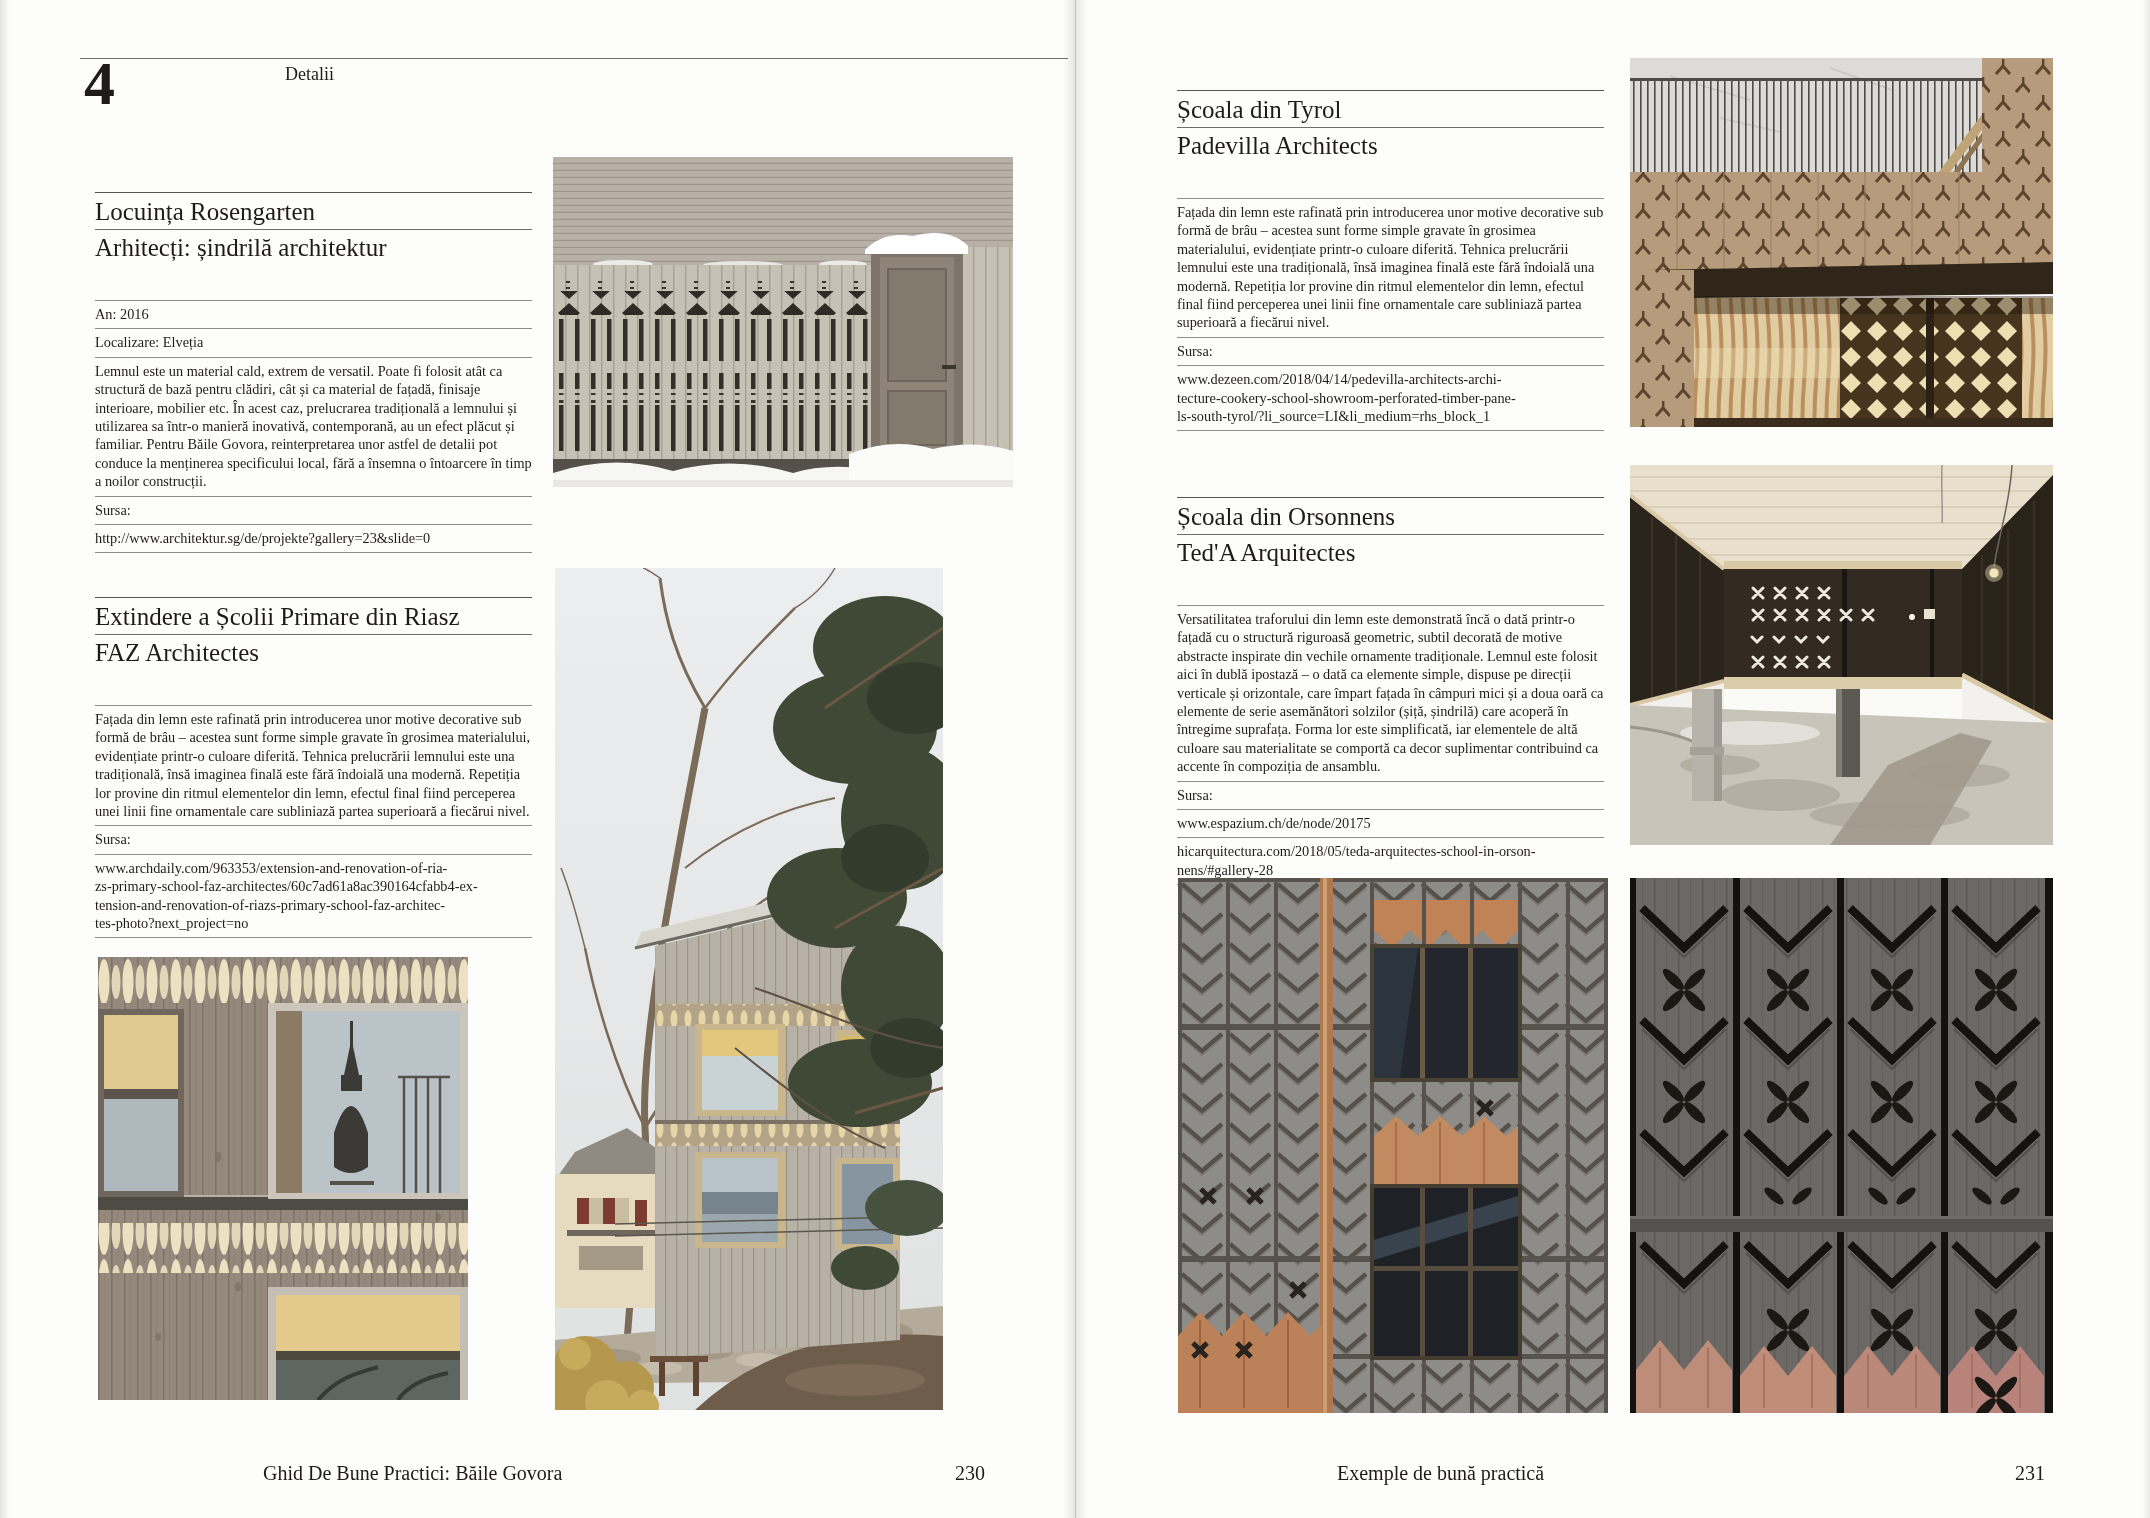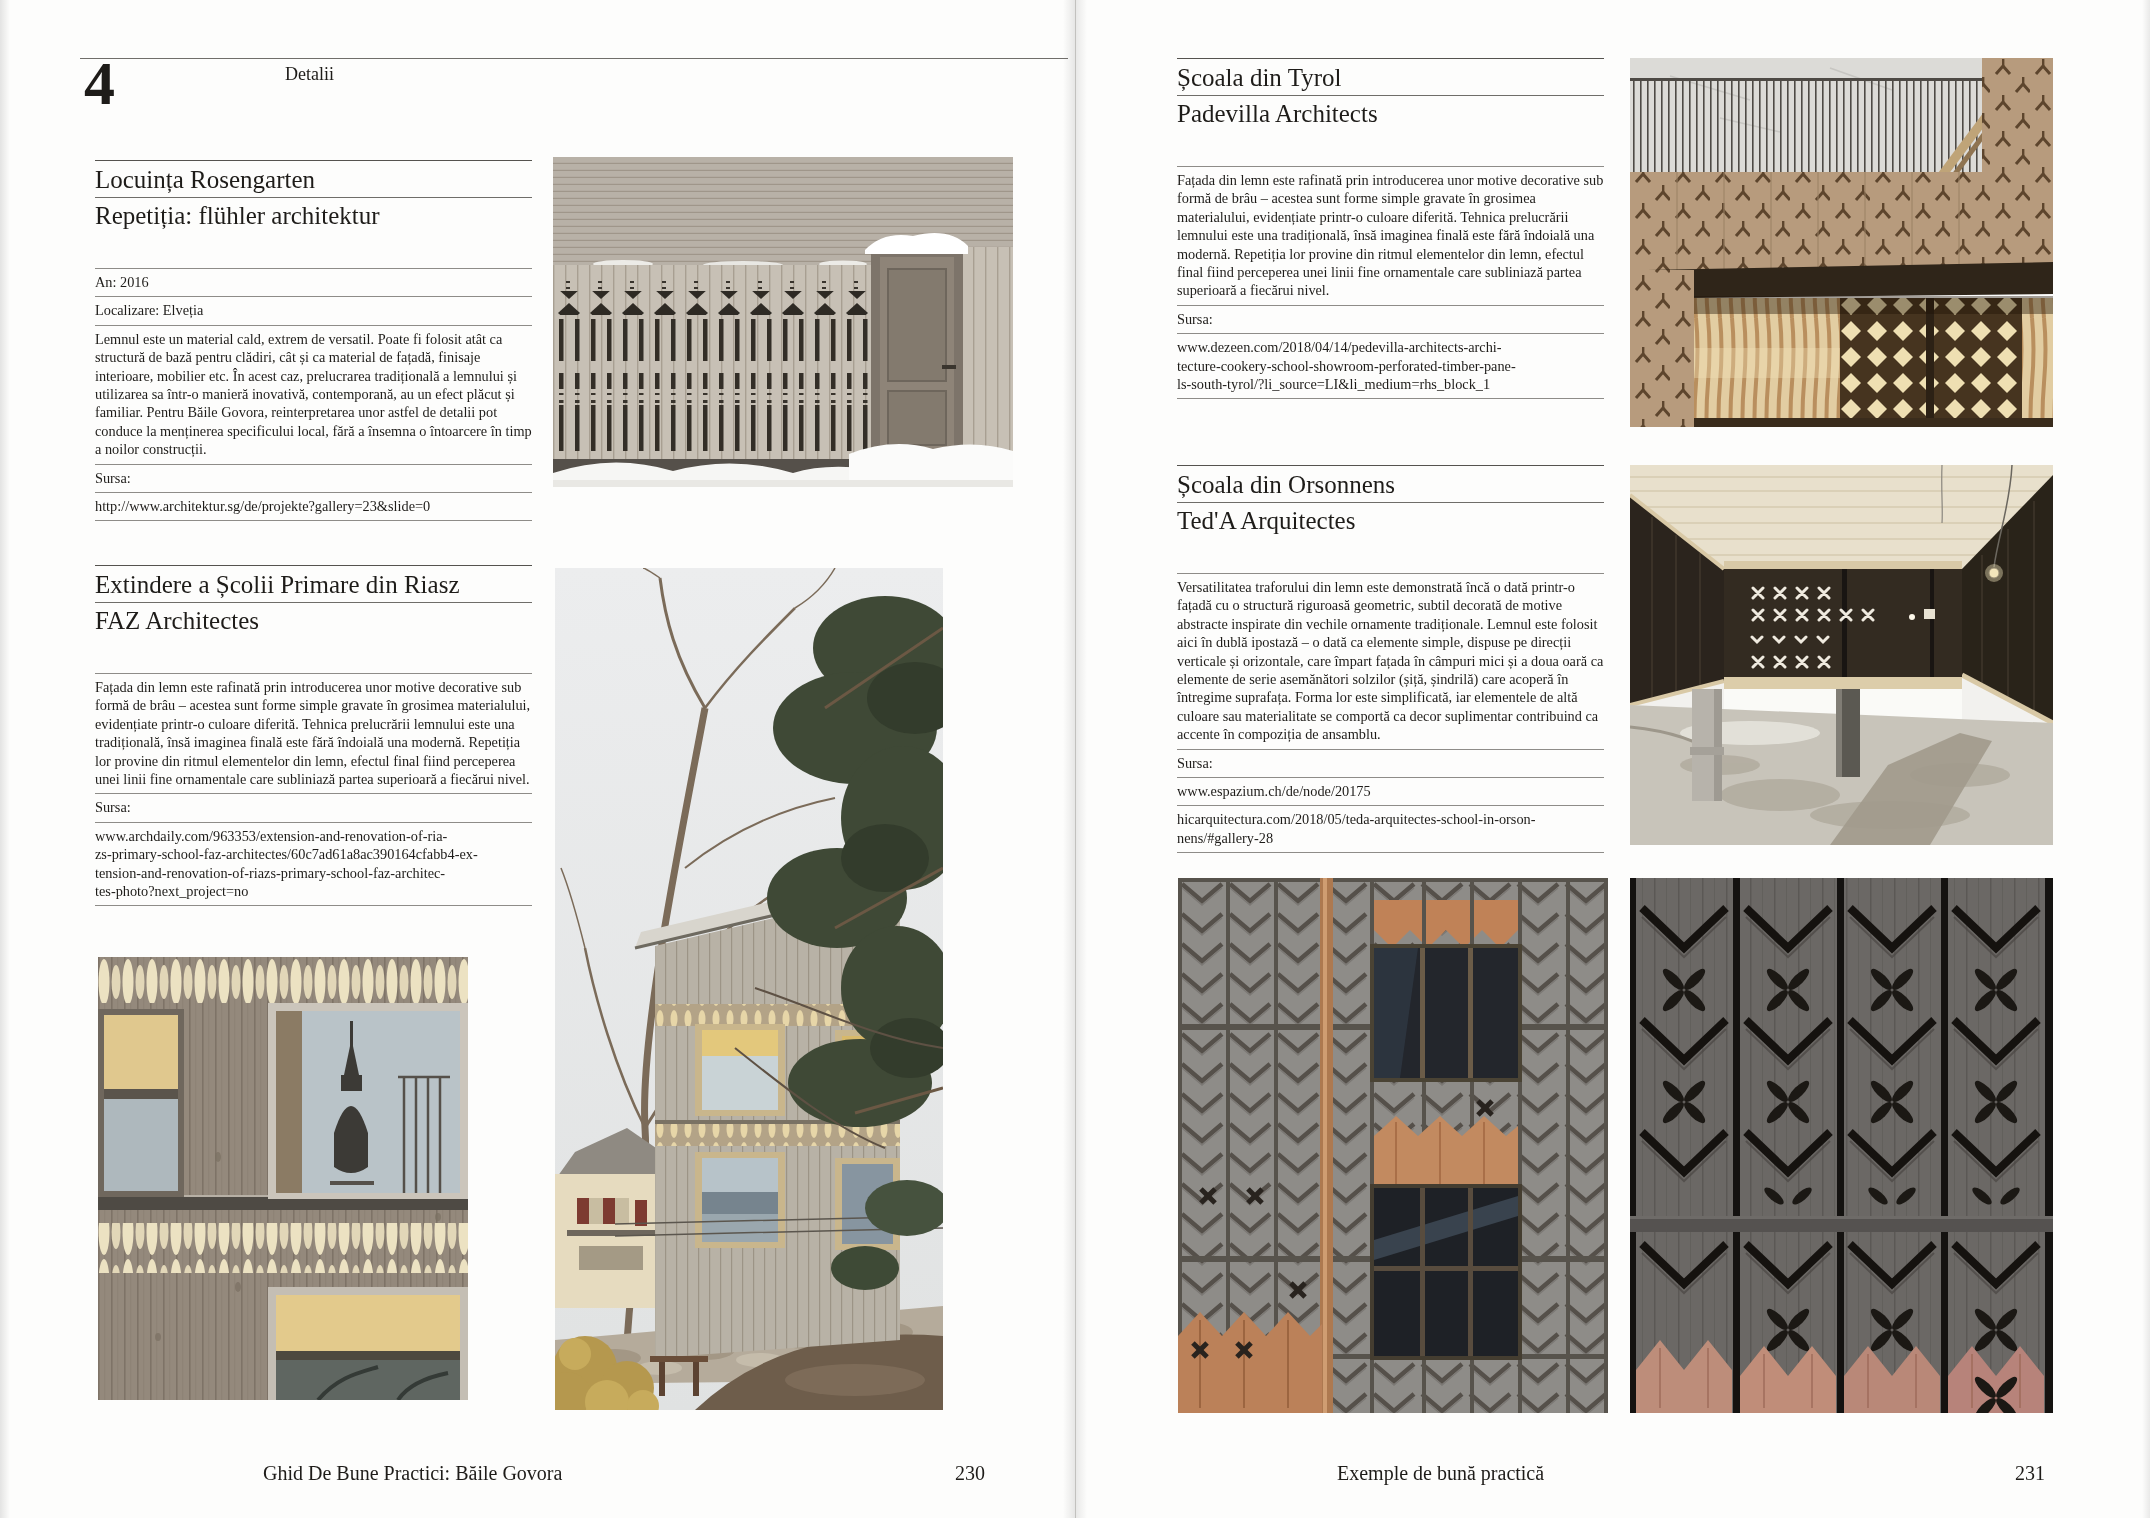--- a/index.html
+++ b/index.html
@@ -8,21 +8,21 @@
   .edge{position:absolute;top:0;height:100%;pointer-events:none;}
   .edge.l{left:0;width:10px;background:linear-gradient(to right,rgba(0,0,0,.10),rgba(0,0,0,0));}
   .edge.r{right:0;width:8px;background:linear-gradient(to left,rgba(0,0,0,.08),rgba(0,0,0,0));}
   .spine{position:absolute;top:0;left:1063px;width:24px;height:100%;
          background:linear-gradient(to right,rgba(0,0,0,0),rgba(0,0,0,.09) 50%,rgba(0,0,0,0));}
   .spine::after{content:"";position:absolute;left:12px;top:0;width:1px;height:100%;background:#c2c1be;}
   .rule{position:absolute;height:0;border-top:1.2px solid #706e6a;}
   .chapter-num{position:absolute;left:84px;top:52px;font-size:62px;line-height:62px;font-weight:bold;}
   .chapter-title{position:absolute;left:285px;top:64px;font-size:18px;}
   .sec{position:absolute;}
-  .head{border-top:1.5px solid #55534f;}
+  .head{border-top:1.5px solid #55534f;margin-top:32px;}
   .head .t1{display:block;font-size:25px;line-height:30px;padding:4px 0 2px;border-bottom:1px solid #6f6d69;}
   .head .t2{display:block;font-size:25px;line-height:30px;padding-top:3px;}
   .rows{border-top:1px solid #8e8c88;}
   .row{border-bottom:1px solid #8e8c88;padding:4px 0 5px;font-size:14.3px;line-height:18.4px;}
   .row.url{white-space:pre-line;}
   .photo{position:absolute;margin:0;padding:0;}
   .photo svg{display:block;width:100%;height:100%;}
   .footer{position:absolute;font-size:20px;}
 </style>
 </head>
@@ -34,21 +34,21 @@
   <div class="edge r"></div>
   <div class="spine"></div>
 
   <div class="rule" style="left:80px;top:58px;width:988px;"></div>
   <div class="chapter-num">4</div>
   <div class="chapter-title">Detalii</div>
 
   <div class="sec" style="left:95px;top:160px;width:437px;">
     <div class="head">
       <span class="t1">Locuința Rosengarten</span>
-      <span class="t2">Repetiția: flühler architektur</span>
+      <span class="t2">Arhitecți: șindrilă architektur</span>
     </div>
     <div class="rows" style="margin-top:37px;">
       <div class="row">An: 2016</div>
       <div class="row">Localizare: Elveția</div>
       <div class="row">Lemnul este un material cald, extrem de versatil. Poate fi folosit atât ca structură de bază pentru clădiri, cât și ca material de fațadă, finisaje interioare, mobilier etc. În acest caz, prelucrarea tradițională a lemnului și utilizarea sa într-o manieră inovativă, contemporană, au un efect plăcut și familiar. Pentru Băile Govora, reinterpretarea unor astfel de detalii pot conduce la menținerea specificului local, fără a însemna o întoarcere în timp a noilor construcții.</div>
       <div class="row">Sursa:</div>
       <div class="row url">http://www.architektur.sg/de/projekte?gallery=23&amp;slide=0</div>
     </div>
   </div>
 

